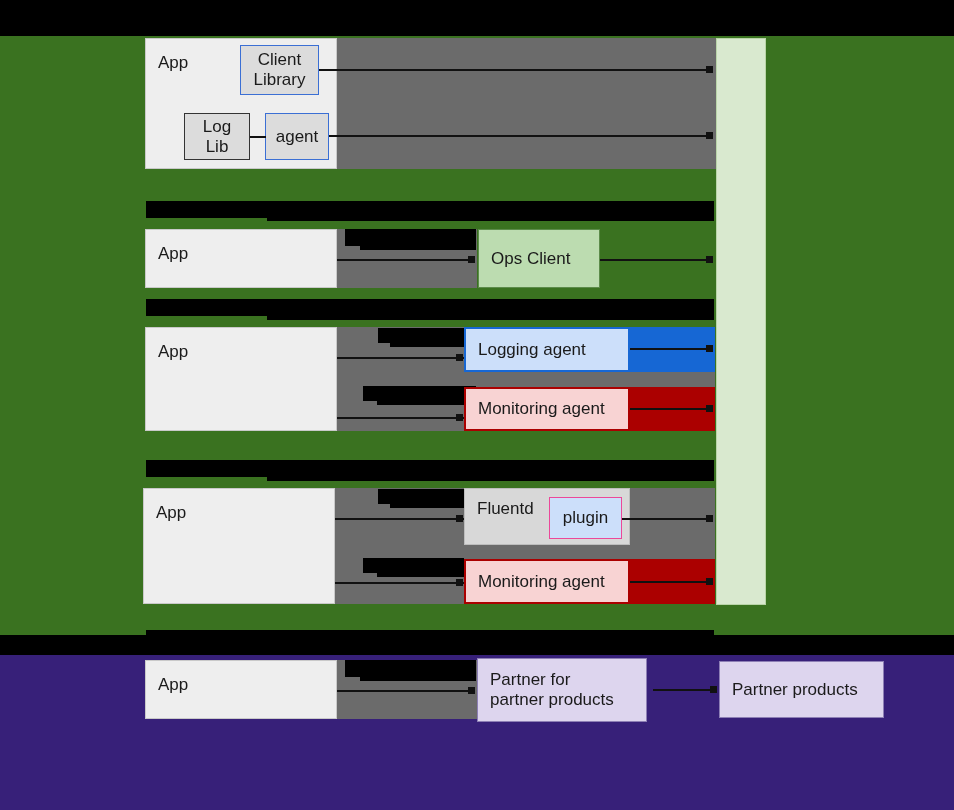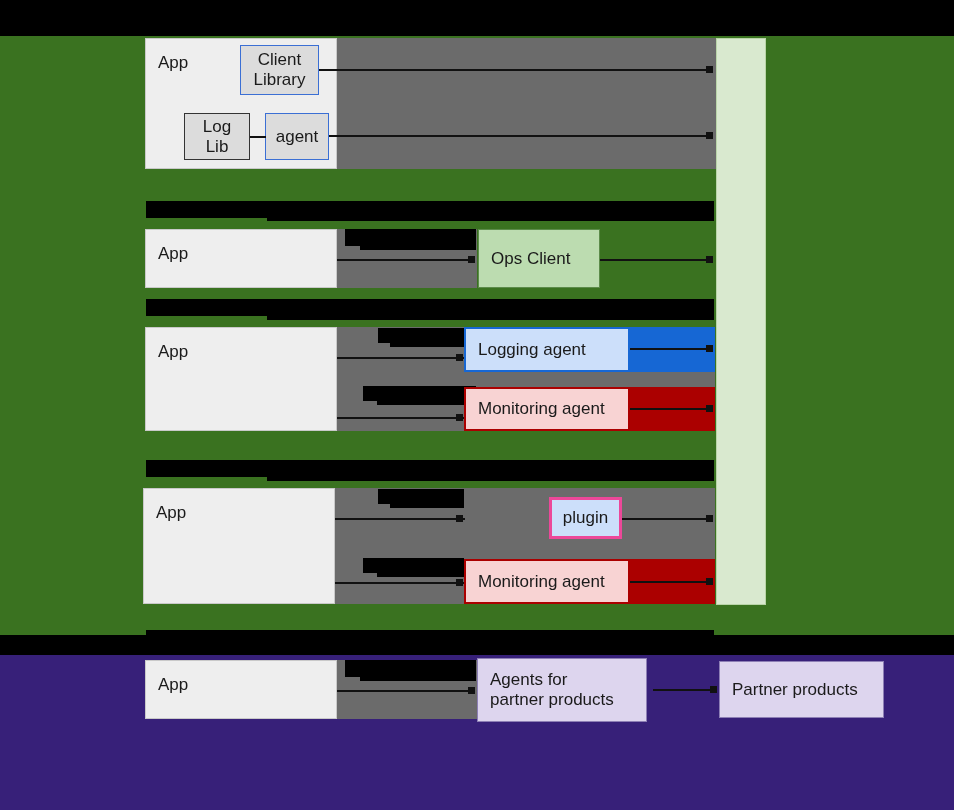--- a/index.html
+++ b/index.html
@@ -80,21 +80,21 @@
   .monitoring-agent{
     background:#f8d3d3;
     border:2px solid #ab0000;
   }
   .fluentd{
     background:#d8d8d8;
     border:1px solid #bdbdbd;
   }
   .plugin{
     background:#ccdffa;
-    border:3px solid #ec4899;
+    border:1px solid #ec4899;
   }
   .partner-agents,.partner-products{
     background:#ddd5ee;
     border:1px solid #8d7fb5;
   }
 
   
   .redact{position:absolute;background:#000000;}
 
   
@@ -208,20 +208,23 @@
   <div class="box app-box" style="left:143px;top:488px;width:192px;height:116px;">
     <span>App</span>
   </div>
 
   <div class="redact" style="left:378px;top:489px;width:86px;height:15px;"></div>
   <div class="redact" style="left:390px;top:504px;width:74px;height:4px;"></div>
 
   <div class="conn" style="left:335px;top:518px;width:130px;"></div>
   <div class="conn-dot" style="left:456px;top:515px;"></div>
 
+  <div class="box fluentd pad" style="left:464px;top:488px;width:166px;height:57px;align-items:flex-start;padding-top:10px;">
+    <span>Fluentd</span>
+  </div>
 
   <div class="box plugin center" style="left:549px;top:497px;width:73px;height:42px;">
     <span>plugin</span>
   </div>
 
   <div class="conn" style="left:622px;top:518px;width:89px;"></div>
   <div class="conn-dot" style="left:706px;top:515px;"></div>
 
   <div class="redact" style="left:363px;top:558px;width:101px;height:15px;"></div>
   <div class="redact" style="left:377px;top:573px;width:87px;height:4px;"></div>
@@ -244,21 +247,21 @@
     <span>App</span>
   </div>
 
   <div class="redact" style="left:345px;top:660px;width:131px;height:17px;"></div>
   <div class="redact" style="left:360px;top:677px;width:116px;height:4px;"></div>
 
   <div class="conn" style="left:337px;top:690px;width:136px;"></div>
   <div class="conn-dot" style="left:468px;top:687px;"></div>
 
   <div class="box partner-agents pad" style="left:477px;top:658px;width:170px;height:64px;">
-    <span>Agents for
+    <span>Partner for
 partner products</span>
   </div>
 
   <div class="conn" style="left:653px;top:689px;width:62px;"></div>
   <div class="conn-dot" style="left:710px;top:686px;"></div>
 
   <div class="box partner-products pad" style="left:719px;top:661px;width:165px;height:57px;">
     <span>Partner products</span>
   </div>
 

